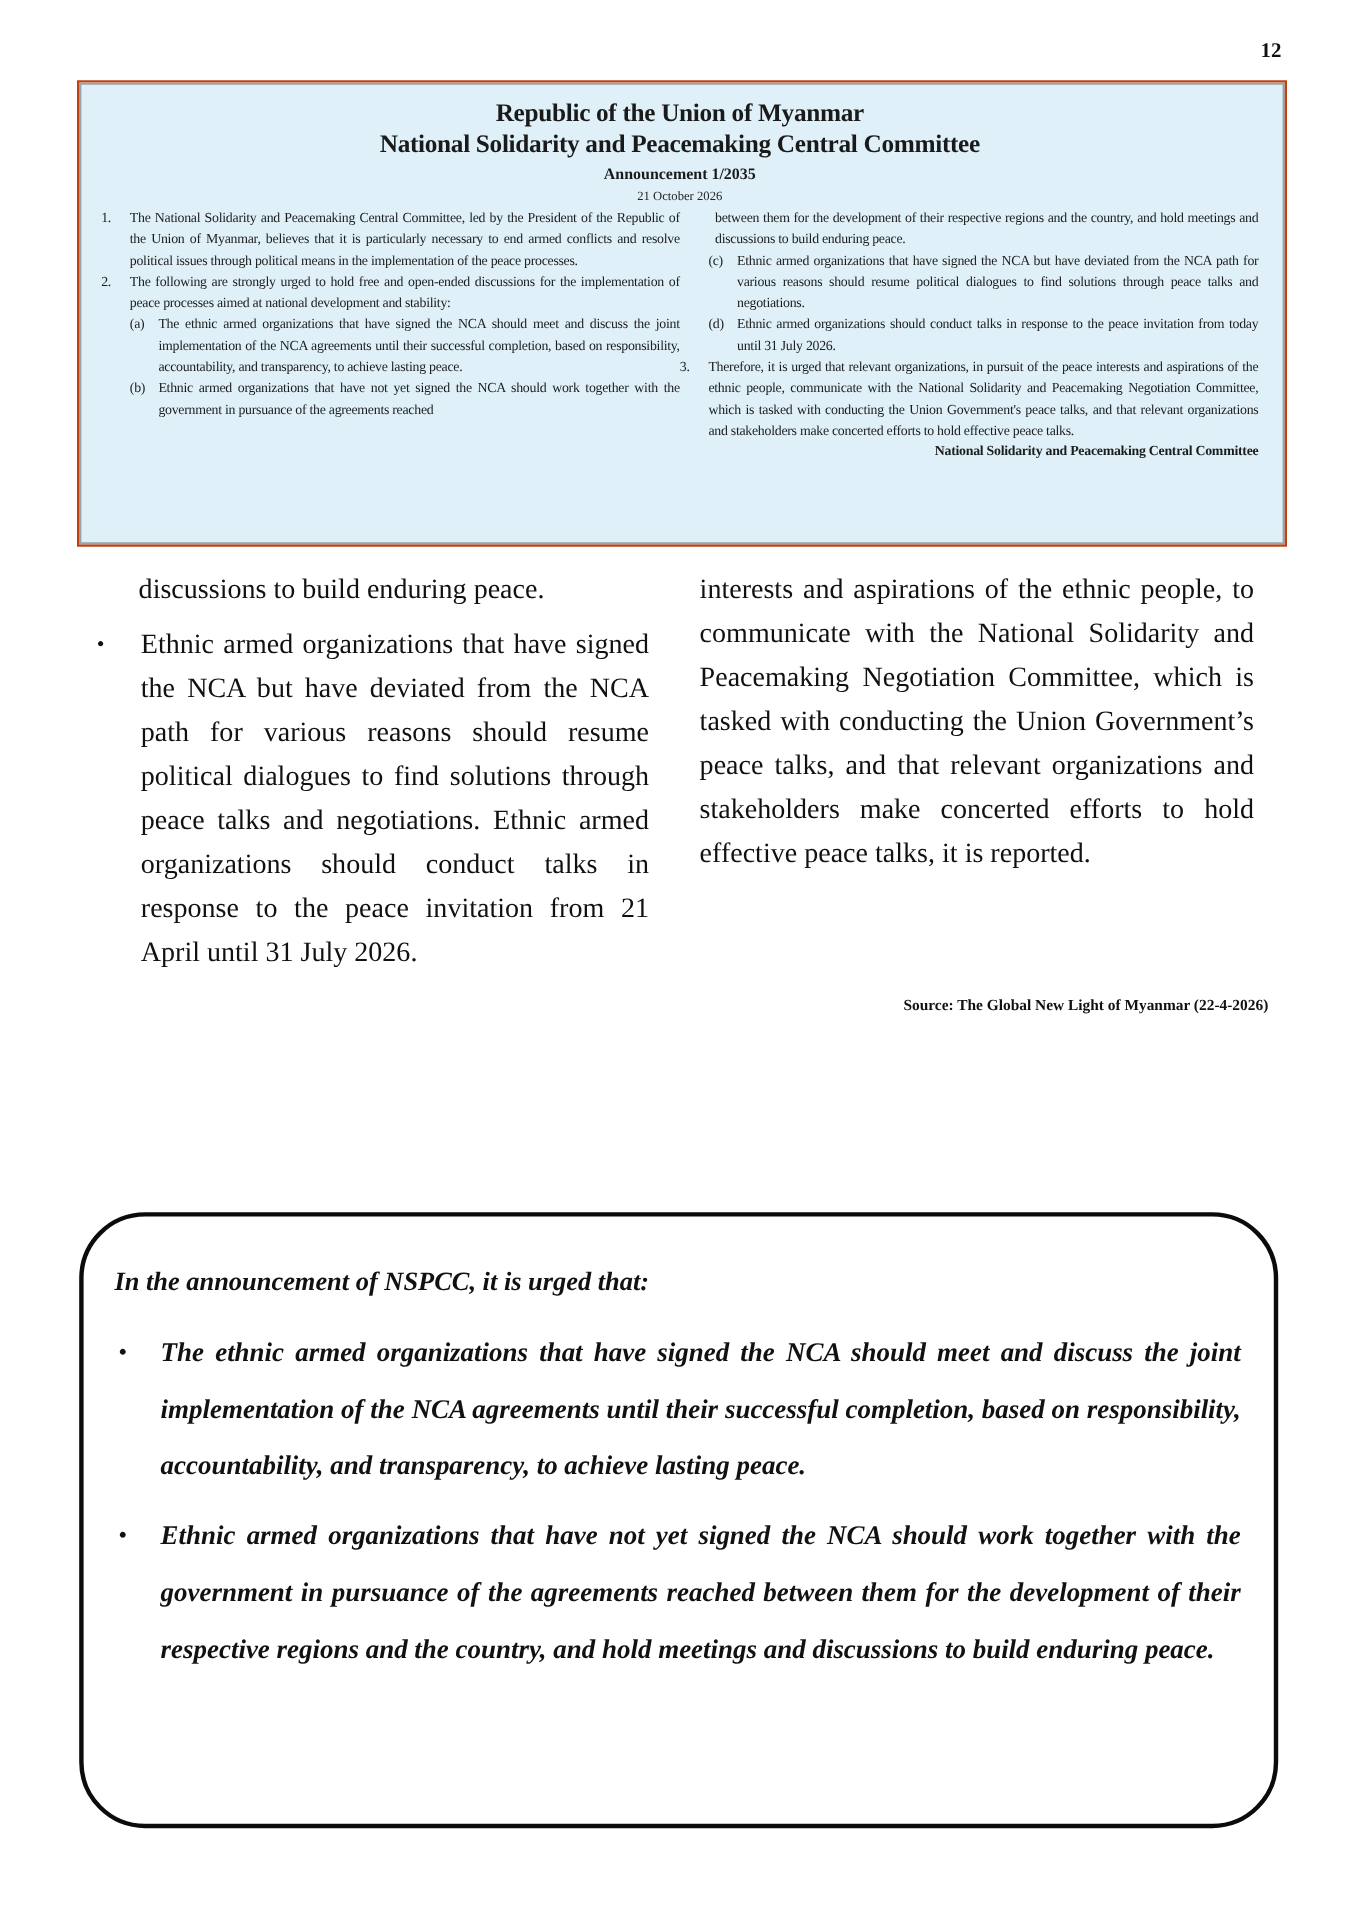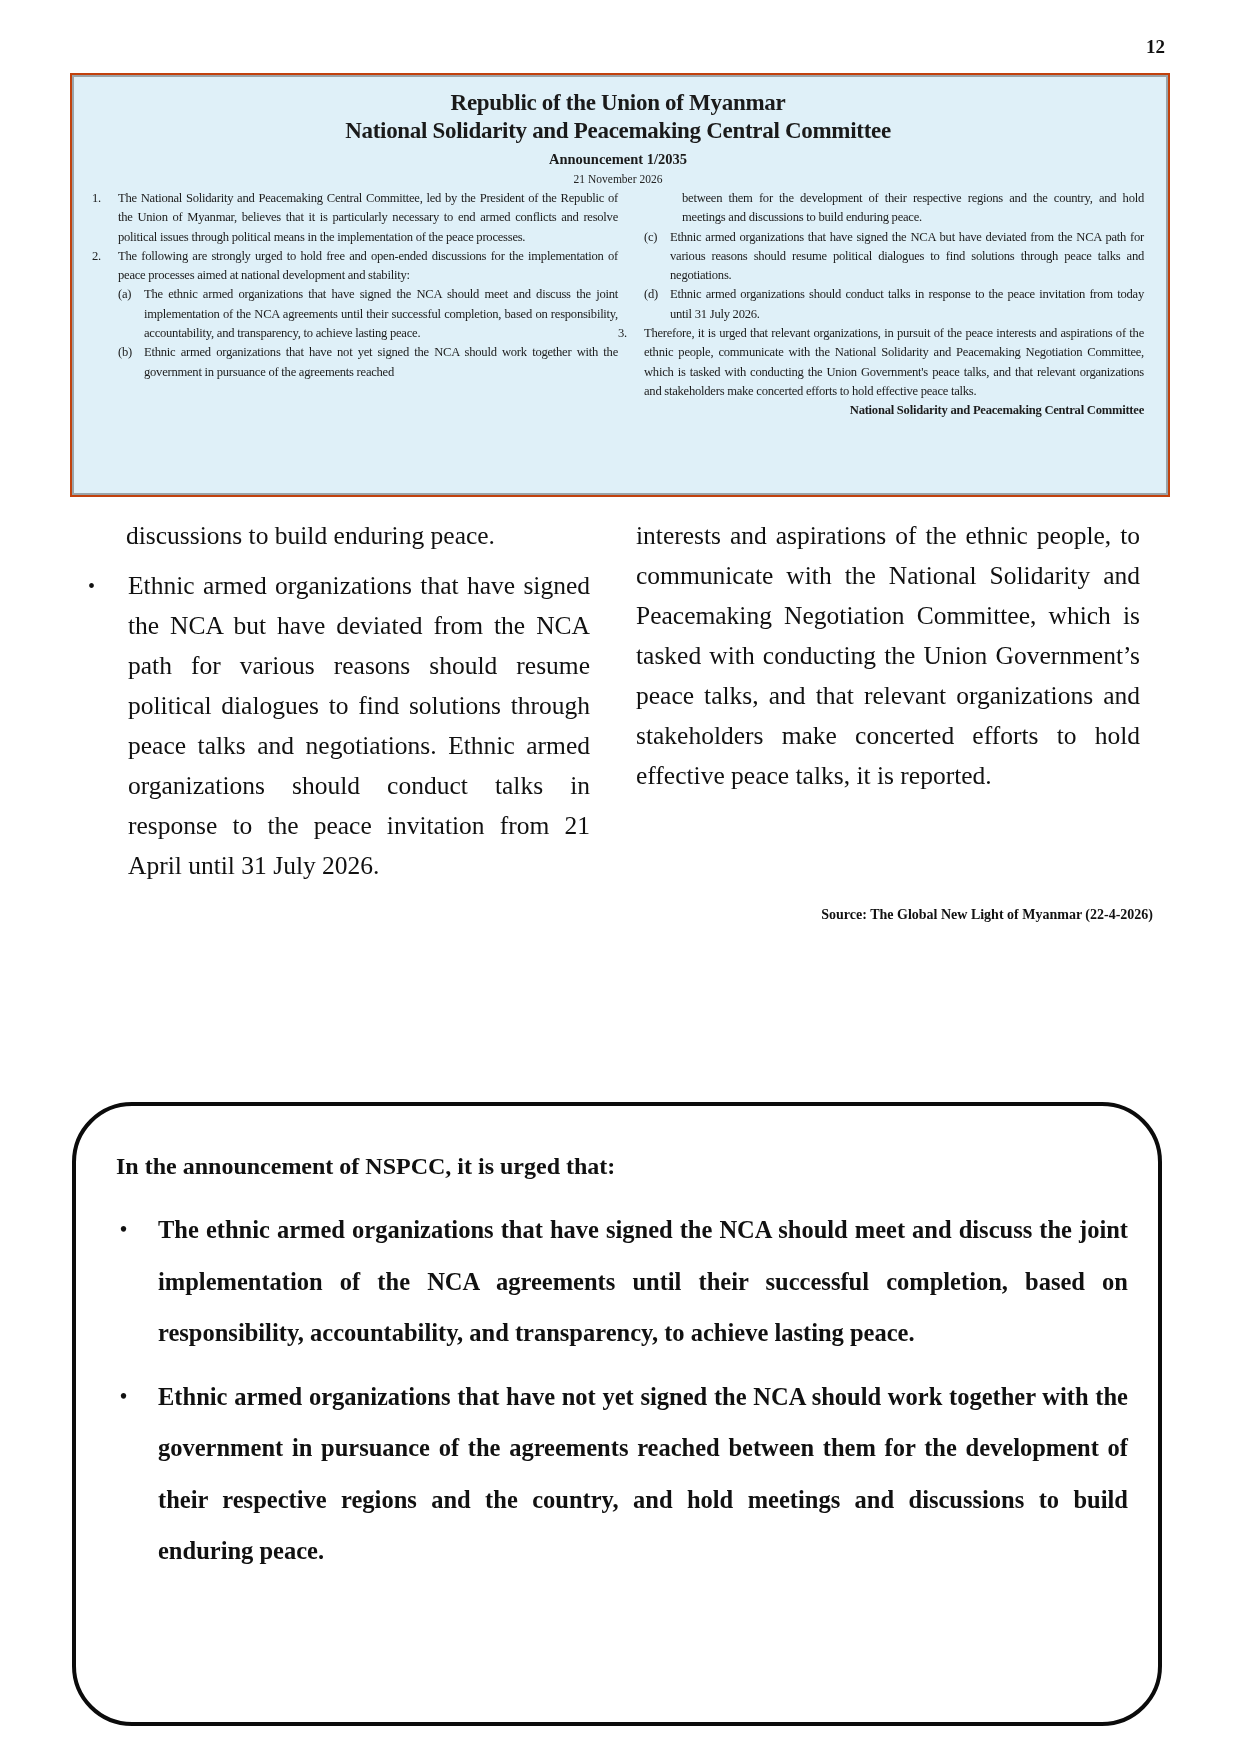--- a/index.html
+++ b/index.html
@@ -17,53 +17,54 @@
     .announce .t1 { font-size: 23px; font-weight: bold; letter-spacing: -0.3px; line-height: 28px; color: #1a1a1a; }
     .announce .t2 { font-size: 14.5px; font-weight: bold; margin-top: 6px; color: #1a1a1a; }
     .announce .t3 { font-size: 11.5px; line-height: 14px; margin-top: 4px; color: #222; }
     .announce .t3 sup { font-size: 7px; }
     .announce .cols { display: flex; justify-content: space-between; margin-top: 3px; }
     .announce .col { width: 526px; font-size: 12.6px; line-height: 19.3px; color: #1c1c1c; text-align: justify; letter-spacing: -0.25px; }
     .announce .item { display: flex; }
     .announce .num { width: 26px; flex: none; }
     .announce .sub { display: flex; margin-left: 26px; }
     .announce .sub .lbl { width: 26px; flex: none; }
-    .announce .cont { margin-left: 64px; }
+    .announce .cont { margin-left: 32px; }
     .announce .sig { text-align: right; font-weight: bold; }
 
     .body-text { position: absolute; font-size: 25.5px; line-height: 40px; color: #111; text-align: justify; }
     .left-col { left: 86px; top: 516px; width: 504px; }
     .right-col { left: 636px; top: 516px; width: 504px; }
     .indent-line { padding-left: 40px; }
     .bullet-block { display: flex; margin-top: 10px; }
     .bullet-block .dot { width: 40px; flex: none; font-size: 20px; line-height: 40px; padding-left: 2px; }
     .para { margin-top: 10px; text-indent: 40px; }
     .source { position: absolute; right: 88px; top: 907px; font-size: 14px; font-weight: bold; }
 
     .summary {
-      position: absolute; left: 72px; top: 1102px; width: 1090px; height: 624px;
+      position: absolute; left: 72px; top: 1102px; width: 1090px; height: 560px;
       box-sizing: border-box; border: 4px solid #0b0b0b; border-radius: 60px;
-      padding: 46px 30px 0 40px; font-weight: bold; color: #111;
+      padding: 46px 30px 0 28px; font-weight: bold; color: #111;
       font-family: "Liberation Serif", serif;
+      font-style: italic;
     }
     .summary .lead { font-size: 24px; line-height: 28px; margin-bottom: 24px; }
     .summary .sbullet { display: flex; font-size: 24.5px; line-height: 51.5px; text-align: justify; margin-bottom: 12px; }
     .summary .sbullet .dot { width: 38px; flex: none; font-size: 20px; padding-left: 4px; }
   </style>
 </head>
 <body>
 
 <div class="page-number">12</div>
 
 <div class="announce">
   <div class="hdr">
     <div class="t1">Republic of the Union of Myanmar</div>
     <div class="t1">National Solidarity and Peacemaking Central Committee</div>
     <div class="t2">Announcement 1/2035</div>
-    <div class="t3">21 November 2026</div>
+    <div class="t3">21 October 2026</div>
   </div>
   <div class="cols">
     <div class="col">
       <div class="item">
         <span class="num">1.</span>
         <span>The National Solidarity and Peacemaking Central Committee, led by the President of the Republic of the Union of Myanmar, believes that it is particularly necessary to end armed conflicts and resolve political issues through political means in the implementation of the peace processes.</span>
       </div>
       <div class="item">
         <span class="num">2.</span>
         <span>The following are strongly urged to hold free and open-ended discussions for the implementation of peace processes aimed at national development and stability:</span>

